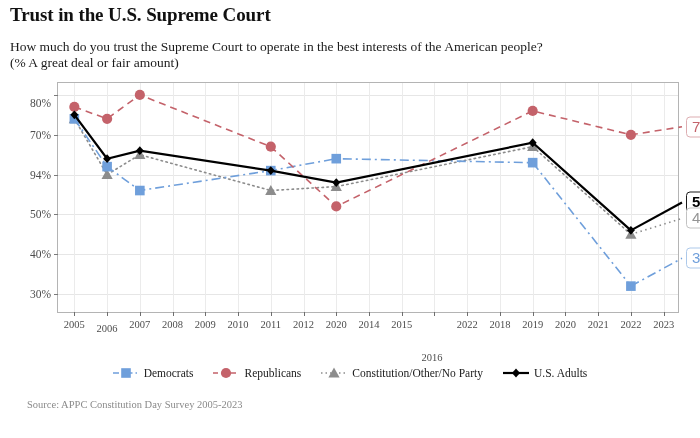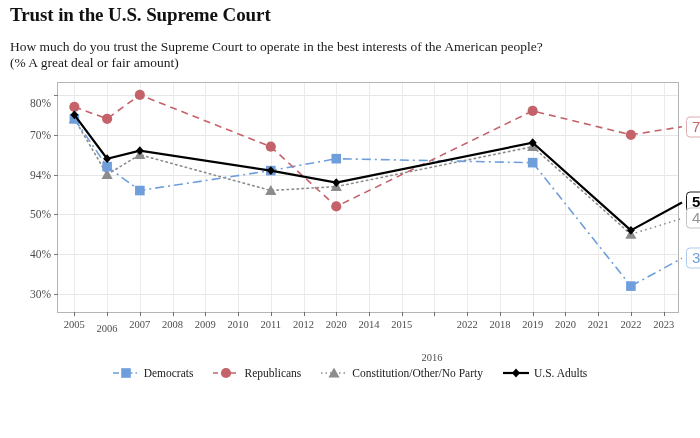--- a/index.html
+++ b/index.html
@@ -318,13 +318,14 @@
     <div class="legend-item">
       <svg class="legend-glyph" width="26" height="12" viewBox="0 0 26 12">
         <line x1="0" y1="6" x2="26" y2="6" stroke="#000000" stroke-width="2.2"></line>
         <polygon points="13,1.5999999999999996 17,6 13,10.4 9,6" fill="#000000"></polygon>
       </svg>
       <span>U.S. Adults</span>
     </div>
   </div>
 
 <div id="footer">
+  <div>Source: APPC Constitution Day Survey 2005-2023</div>
 </div>
 
 </body></html>

